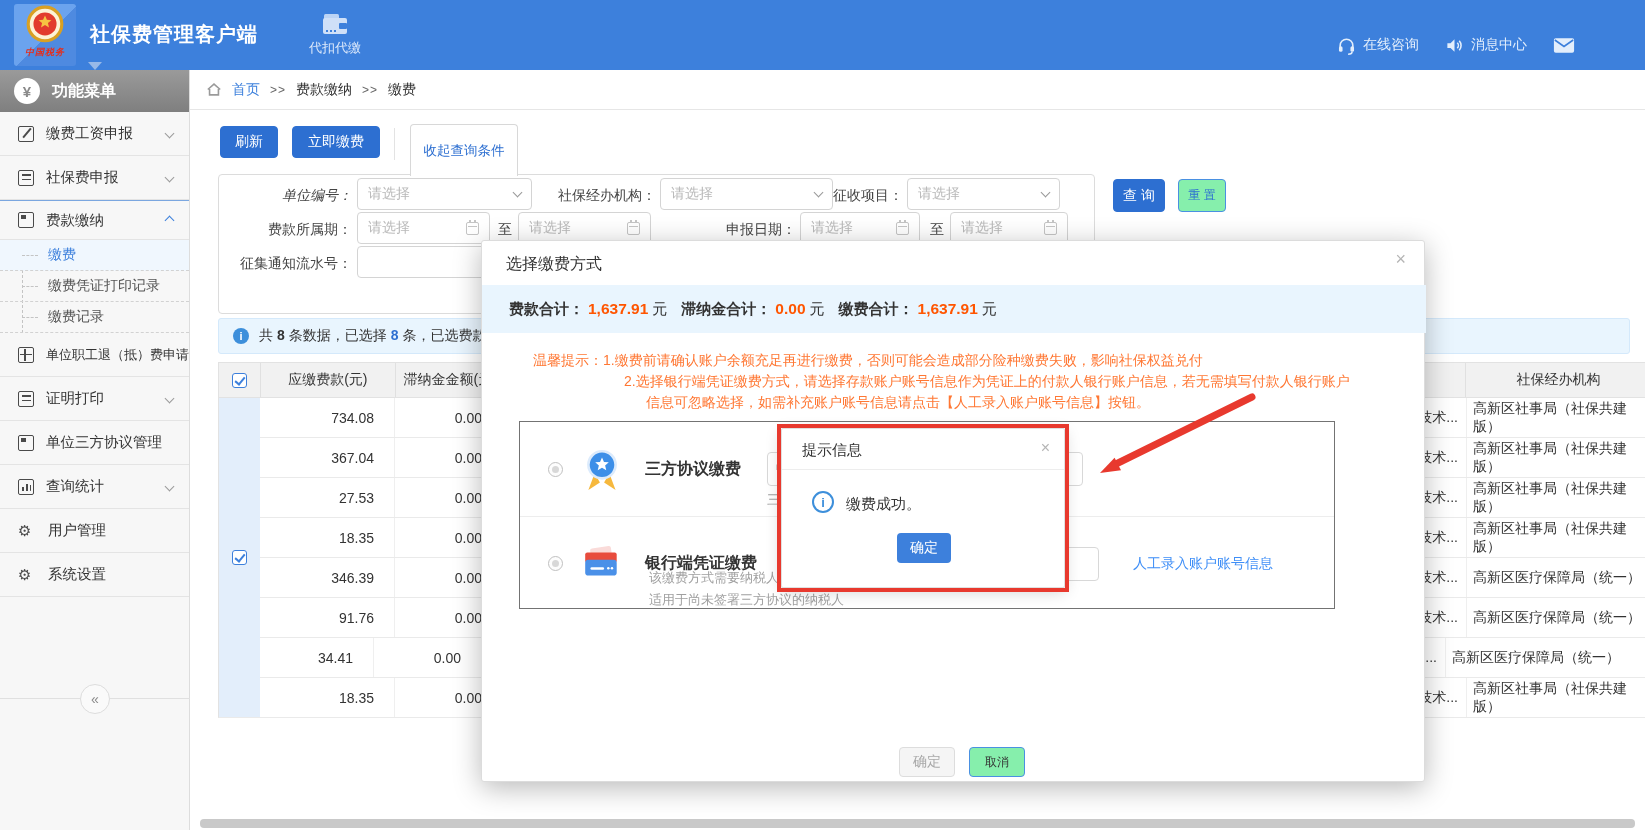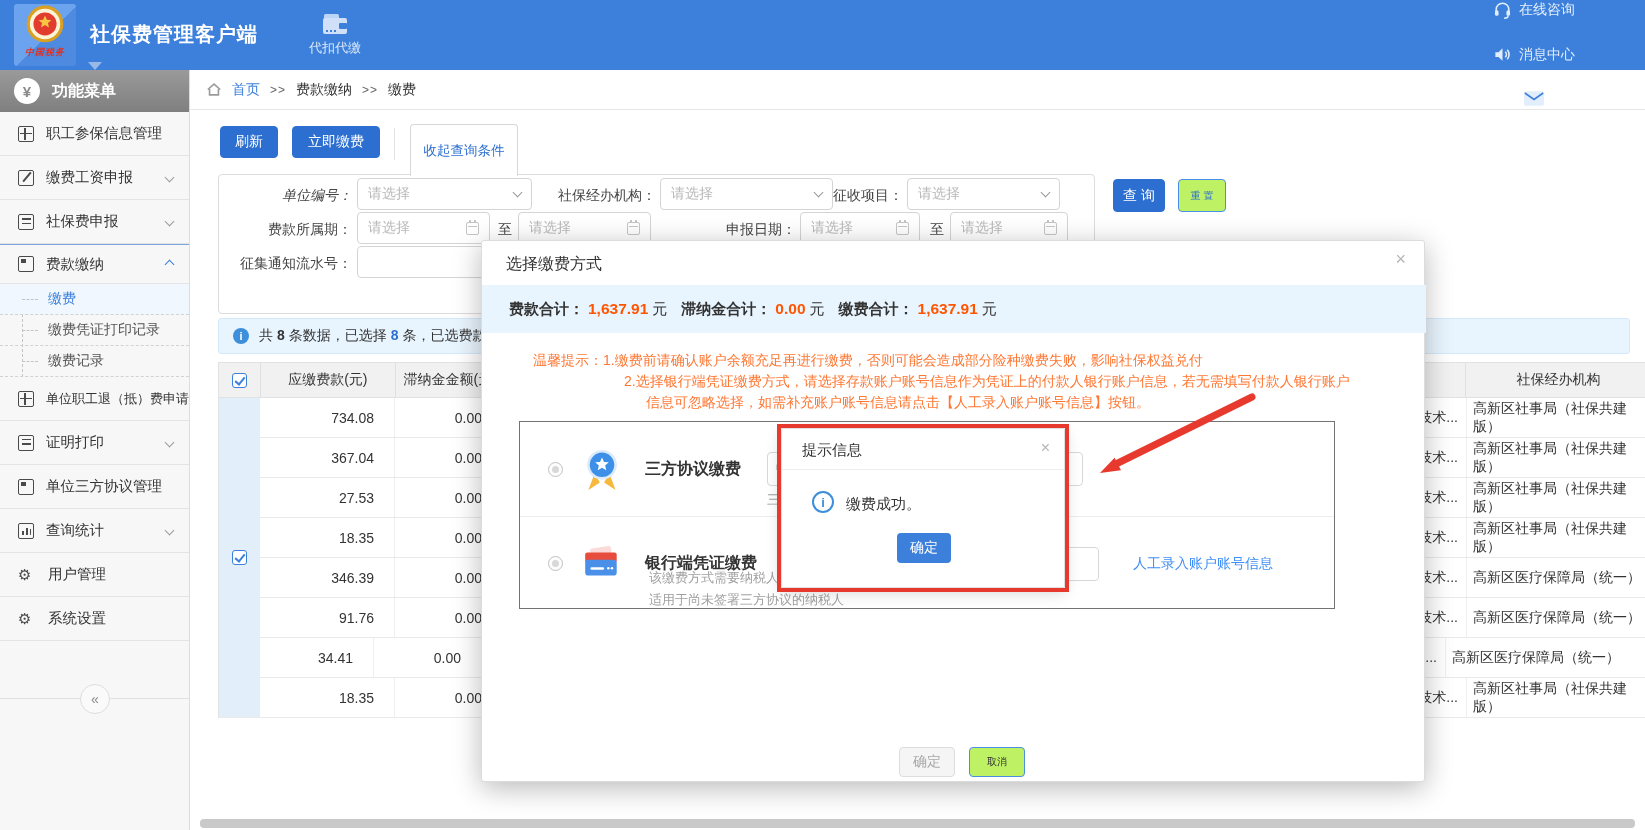--- a/index.html
+++ b/index.html
@@ -10,21 +10,21 @@
 
   
   .top { left:0; top:0; width:1645px; height:70px; background:#3d80dc; z-index:5; }
   .logo-box { left:14px; top:4px; width:62px; height:62px;
               background:linear-gradient(135deg,#6ba3ee 0 52%,#4e8ae0 52%); border-radius:3px;
               display:flex; flex-direction:column; align-items:center; }
   .logo-cap { color:#e42f1e; font-size:9px; font-weight:bold; font-style:italic; letter-spacing:1px; }
   .app-title { left:90px; top:21px; color:#fff; font-size:20px; font-weight:600; letter-spacing:1px; }
   .nav-tab { left:300px; top:6px; width:70px; height:58px; display:flex; flex-direction:column;
              align-items:center; justify-content:center; gap:4px; color:#dde9fb; font-size:13px; cursor:pointer; }
-  .hdr-right { right:70px; top:0; height:90px; display:flex; align-items:center; gap:26px; color:#e3eefc; font-size:14px;flex-direction:column; }
+  .hdr-right { right:70px; top:0; height:90px; display:flex; align-items:center; gap:26px; color:#e3eefc; font-size:14px; }
   .hdr-item { display:flex; align-items:center; gap:7px; cursor:pointer; }
 
   
   .sidebar { left:0; top:70px; width:190px; height:760px; background:#f7f7f7; border-right:1px solid #ddd; z-index:4; }
   .side-hd { height:42px; background:linear-gradient(#9a9a9a,#7f7f7f); display:flex; align-items:center;
              padding-left:14px; gap:12px; color:#fff; font-size:16px; font-weight:bold; }
   .yen { width:26px; height:26px; border-radius:50%; background:#fff; color:#8a8a8a;
          display:flex; align-items:center; justify-content:center; font-size:15px; font-weight:bold; }
   .deco-tri { left:88px; top:62px; width:0; height:0; border-left:7px solid transparent;
               border-right:7px solid transparent; border-top:8px solid #98b9e8; z-index:6; }
@@ -66,22 +66,22 @@
 
   
   .crumbbar { left:190px; top:70px; width:1455px; height:40px; background:#fff; border-bottom:1px solid #e6e6e6;
               display:flex; align-items:center; padding-left:16px; gap:10px; font-size:14px; z-index:3; }
   .crumb-home { color:#3d80dc; cursor:pointer; }
   .crumb-sep { color:#666; font-size:12px; letter-spacing:1px; }
 
   
   .btn-blue { background:#2d6fd1; color:#fff; border-radius:4px; display:flex; align-items:center;
               justify-content:center; font-size:14px; cursor:pointer; border:1px solid #2d6fd1; }
-  .btn-outline { background:#bef264; color:#2d6fd1; border:1px solid #4a90e2; border-radius:4px;
-                 display:flex; align-items:center; justify-content:center; font-size:10px; cursor:pointer; }
+  .btn-outline { background:#86efac; color:#2d6fd1; border:1px solid #4a90e2; border-radius:4px;
+                 display:flex; align-items:center; justify-content:center; font-size:12px; cursor:pointer; }
   .vdiv { width:1px; background:#e3e3e3; }
   .qtab { background:#fff; border:1px solid #d8d8d8; border-bottom:none; border-radius:4px 4px 0 0;
           color:#2d6fd1; font-size:13.5px; display:flex; align-items:center; justify-content:center;
           cursor:pointer; z-index:2; }
   .fpanel { border:1px solid #dcdcdc; border-radius:4px; background:#fff; }
   .flabel { font-size:14px; color:#444; text-align:right; }
   .sel { border:1px solid #d4d4d4; border-radius:4px; background:#fff; display:flex; align-items:center;
          justify-content:space-between; padding:0 10px; font-size:14px; color:#b9b9b9; cursor:pointer; }
   .sel-arrow { width:7px; height:7px; border-right:1.4px solid #999; border-bottom:1.4px solid #999;
                transform:rotate(45deg); margin-top:-3px; flex:none; }
@@ -205,24 +205,20 @@
   </div>
 </div>
 <div class="abs deco-tri"></div>
 
 <div class="abs sidebar">
   <div class="side-hd">
     <span class="yen">¥</span>
     <span>功能菜单</span>
   </div>
   <div class="mi">
-    <span class="sicon grid"></span>
-    <span class="lbl">职工参保信息管理</span>
-  </div>
-  <div class="mi">
     <span class="sicon pencil"></span>
     <span class="lbl">缴费工资申报</span>
     <span class="chev down"></span>
   </div>
   <div class="mi">
     <span class="sicon lines"></span>
     <span class="lbl">社保费申报</span>
     <span class="chev down"></span>
   </div>
   <div class="mi expanded">

